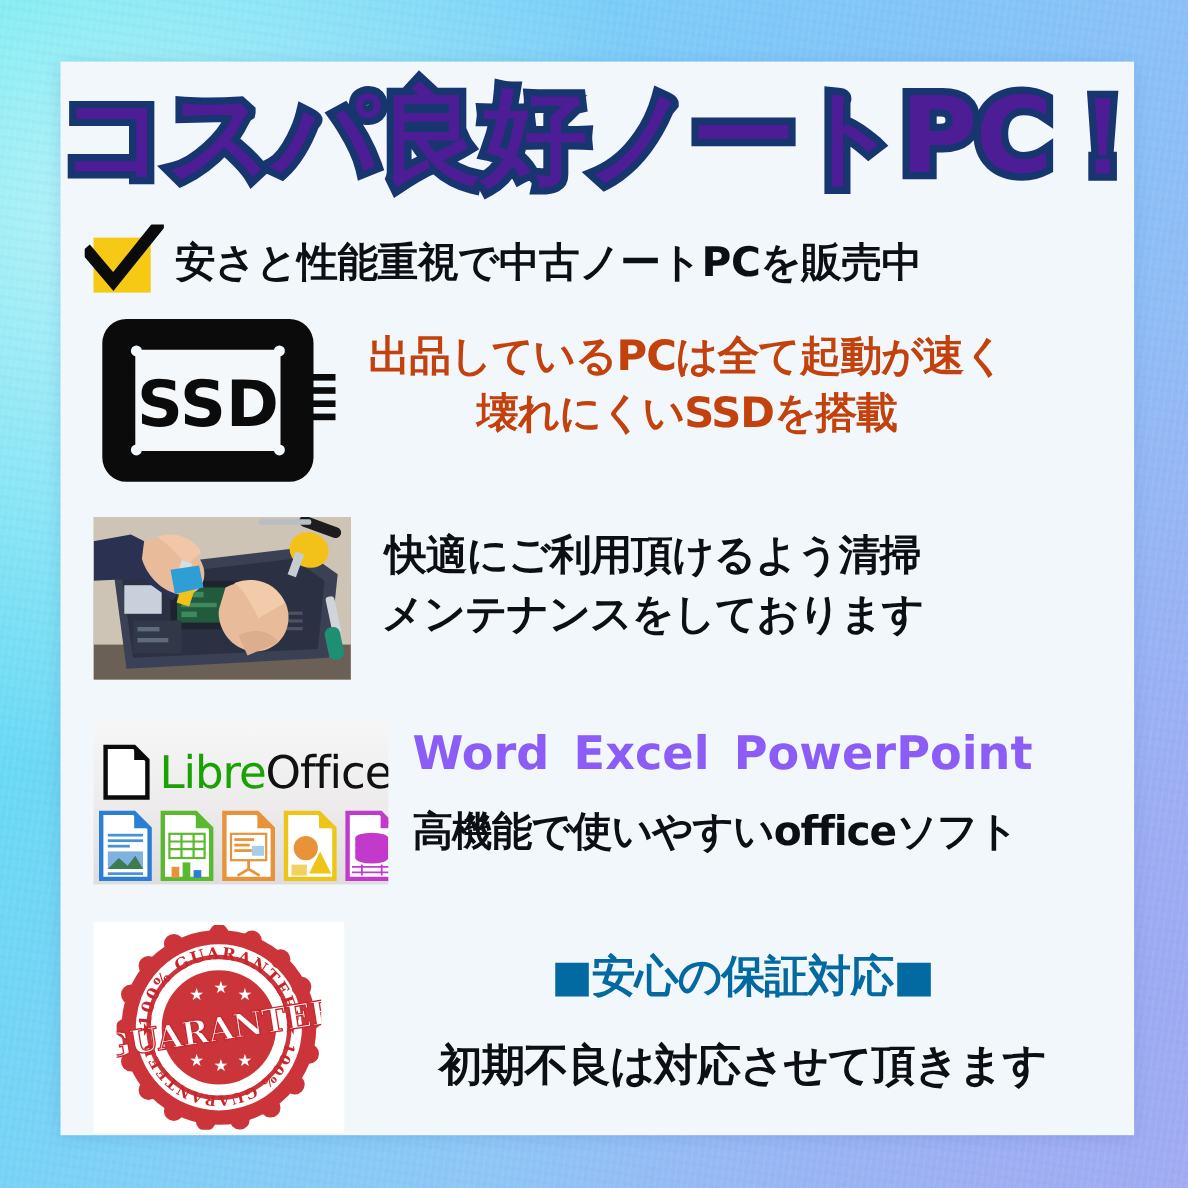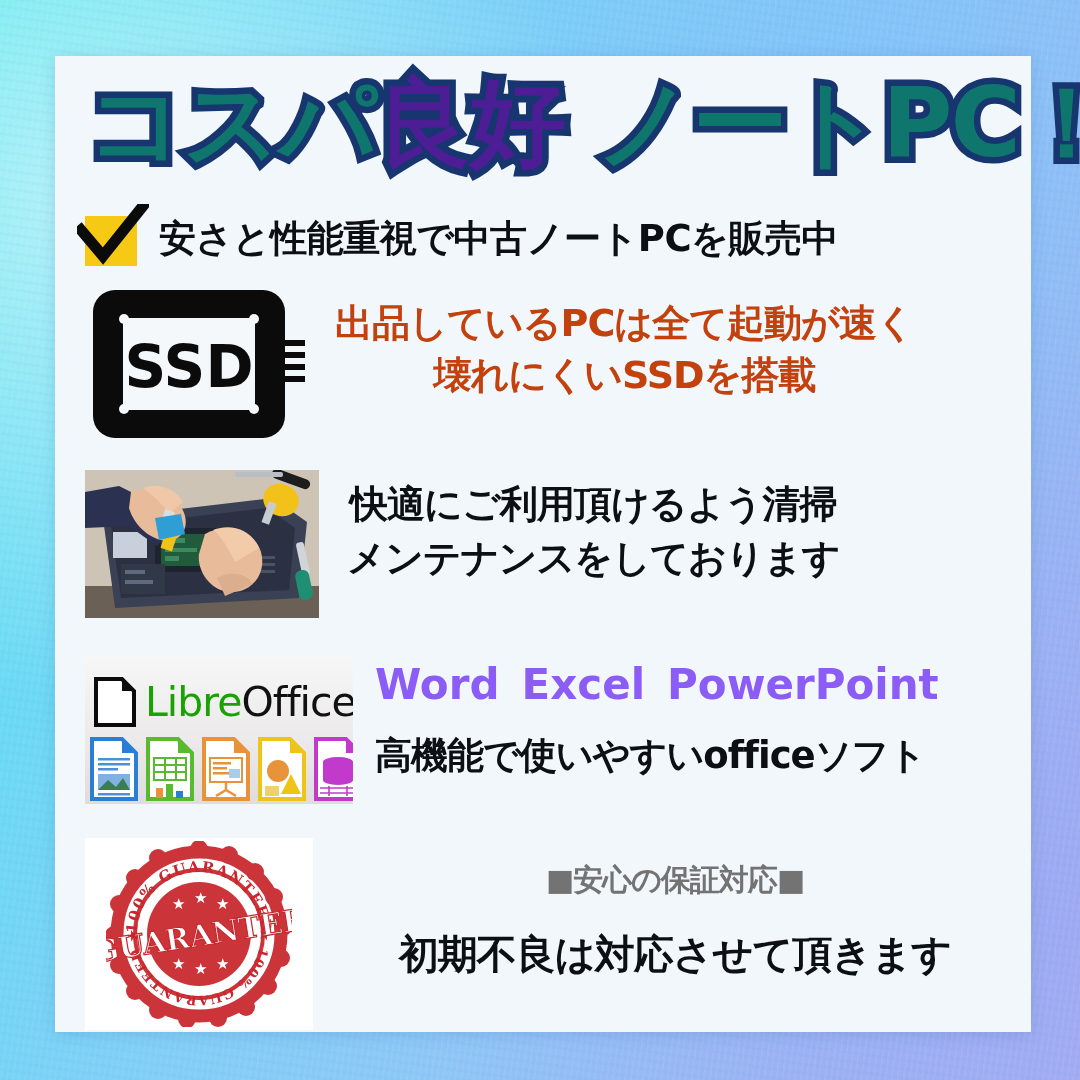--- a/index.html
+++ b/index.html
@@ -38,25 +38,24 @@
     display:inline-block;
     font-family:"DejaVu Sans", sans-serif;
     font-weight:700;
     font-size:96px;
     line-height:1.08;
     letter-spacing:-2px;
     white-space:nowrap;
   }
   .title span { display:inline; }
   .t-white {
-    color:#0f766e;
+    color:#4c1d95;
     -webkit-text-stroke:13px #17356e;
     paint-order:stroke fill;
     text-shadow:0 0 0 #17356e;
-    padding-left:32px;
   }
   .t-yellow {
     color:#4c1d95;
     -webkit-text-stroke:13px #17356e;
     paint-order:stroke fill;
   }
 
   
   .row-check {
     position:absolute; left:22px; top:152px; width:940px;
@@ -127,21 +126,21 @@
   
   .row-guar { position:absolute; left:30px; top:782px; width:940px; display:flex; gap:12px; }
   .guar-box {
     width:228px; height:192px; flex:0 0 auto;
     background:#ffffff; position:relative;
     display:flex; align-items:center; justify-content:center;
   }
   .guar-right { padding-top:22px; flex:1; text-align:center; }
   .guar-title {
     font-family:"DejaVu Sans", sans-serif;
-    font-weight:700; font-size:30px; color:#737373; letter-spacing:-1px;
+    font-weight:700; font-size:40px; color:#0369a1; letter-spacing:-1px;
     white-space:nowrap;
   }
   .guar-sub {
     font-family:Liberation Sans, sans-serif;
     font-weight:700; font-size:40px; color:#0c0f14; letter-spacing:-1px;
     margin-top:26px; white-space:nowrap;
   }
 </style>
 </head>
 <body>

